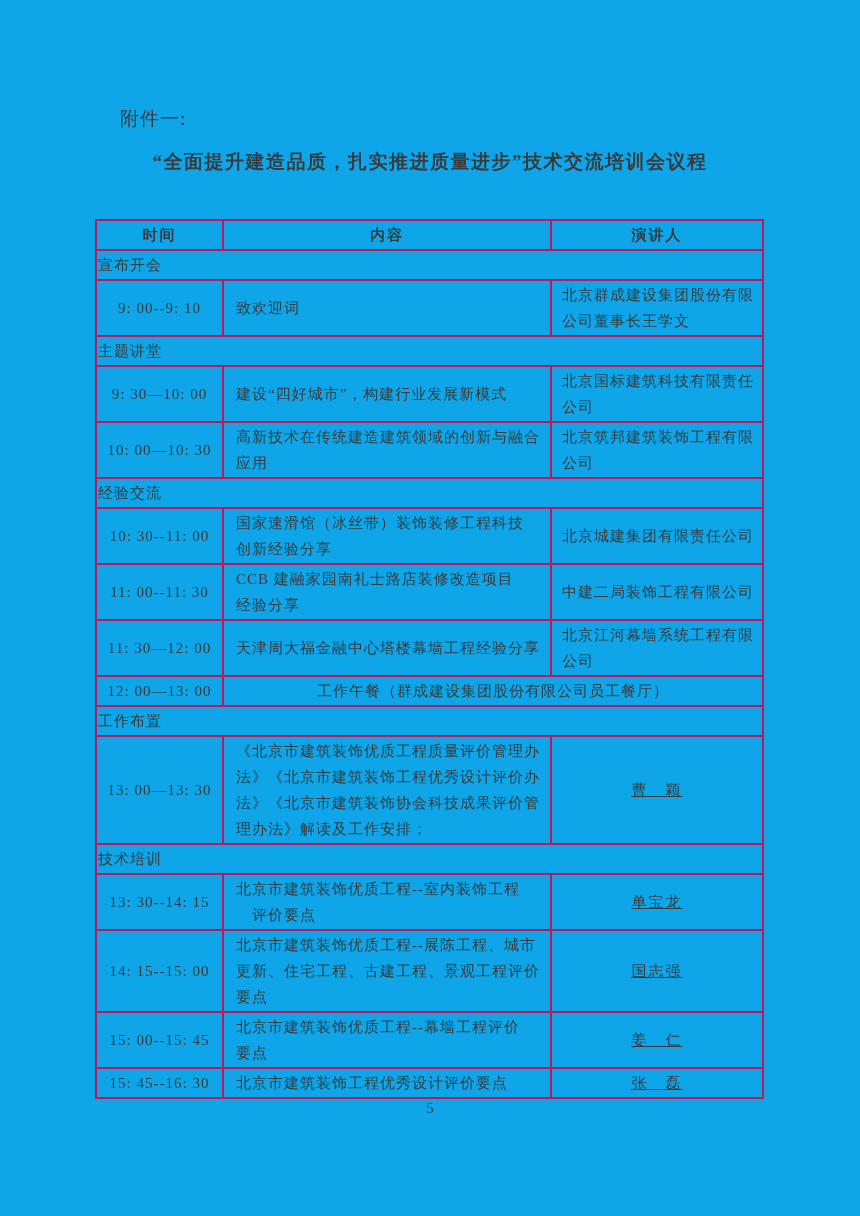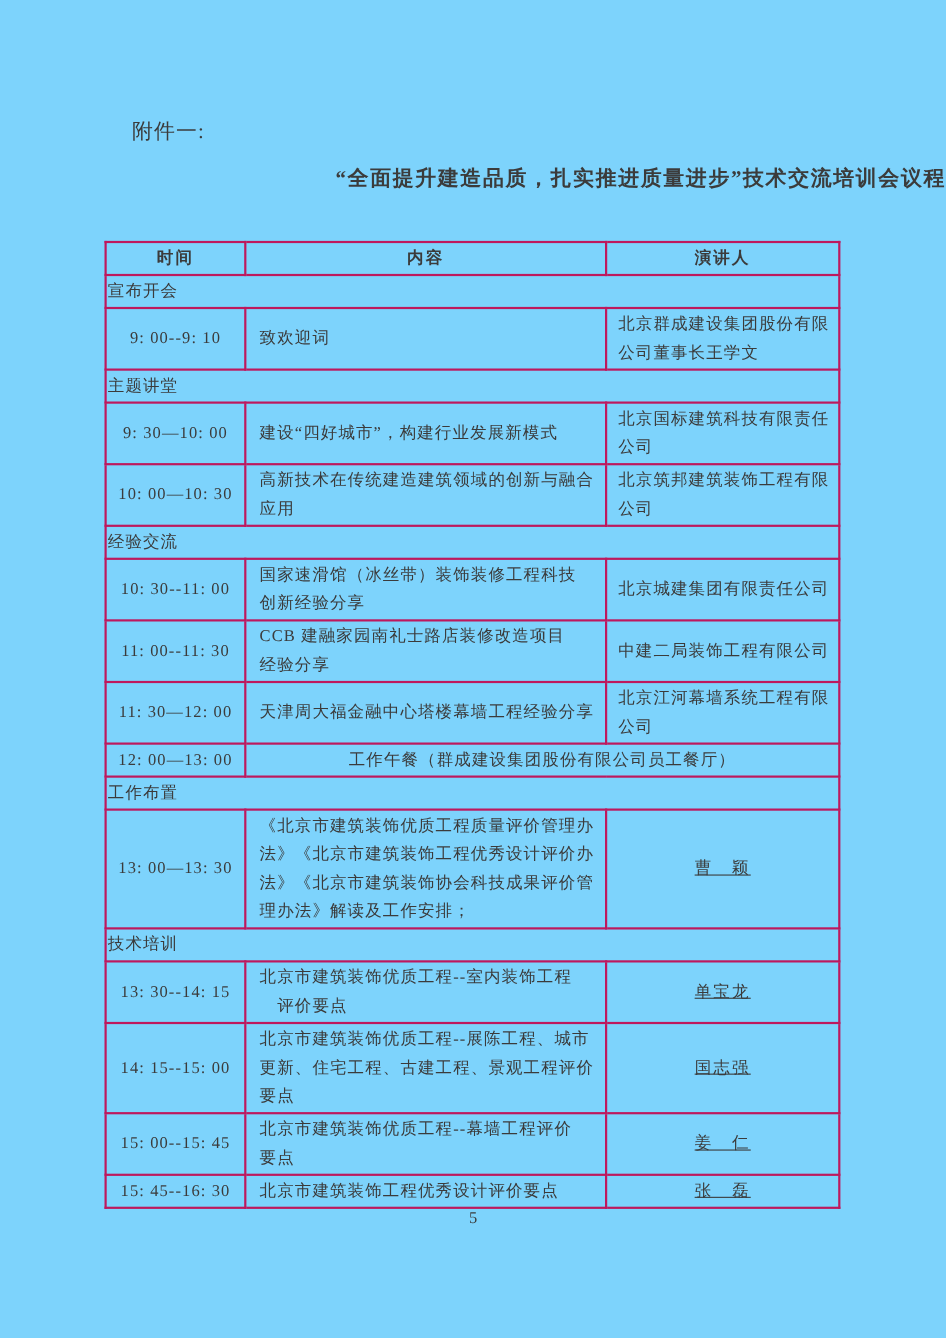--- a/index.html
+++ b/index.html
@@ -4,38 +4,38 @@
 <style>
   html, body {
     margin: 0;
     padding: 0;
     background: #ffffff;
   }
   .page {
     position: relative;
     width: 860px;
     height: 1216px;
-    background: #7dd3fc;
+    background: #0ea5e9;
     font-family: "Liberation Serif", "DejaVu Serif", serif;
     color: #3b3b3b;
     overflow: hidden;
   }
   .attachment {
     position: absolute;
     left: 120px;
     top: 106px;
     font-size: 19px;
     letter-spacing: 1px;
   }
   .doc-title {
     position: absolute;
     left: 0;
     top: 149px;
     width: 100%;
-    text-align: right;
+    text-align: center;
     font-size: 19px;
     font-weight: bold;
     letter-spacing: 1.5px;
   }
   .agenda-wrap {
     position: absolute;
     left: 95px;
     top: 219px;
   }
   table.agenda {

